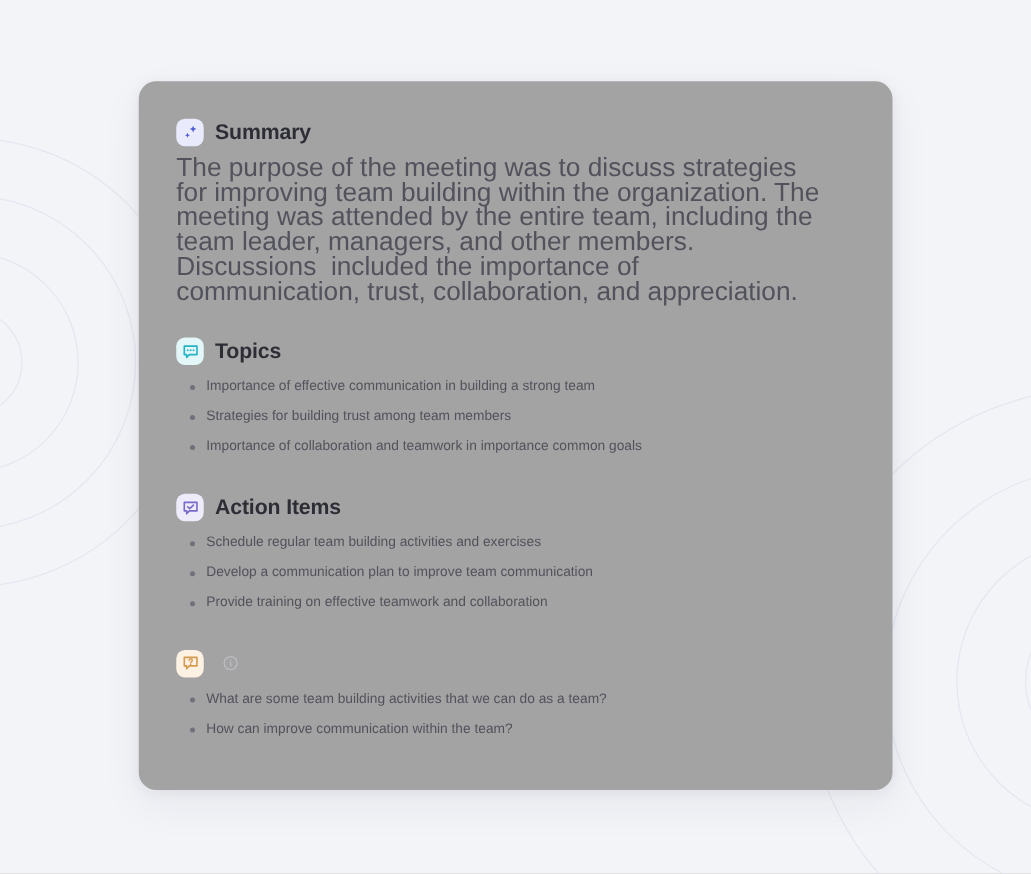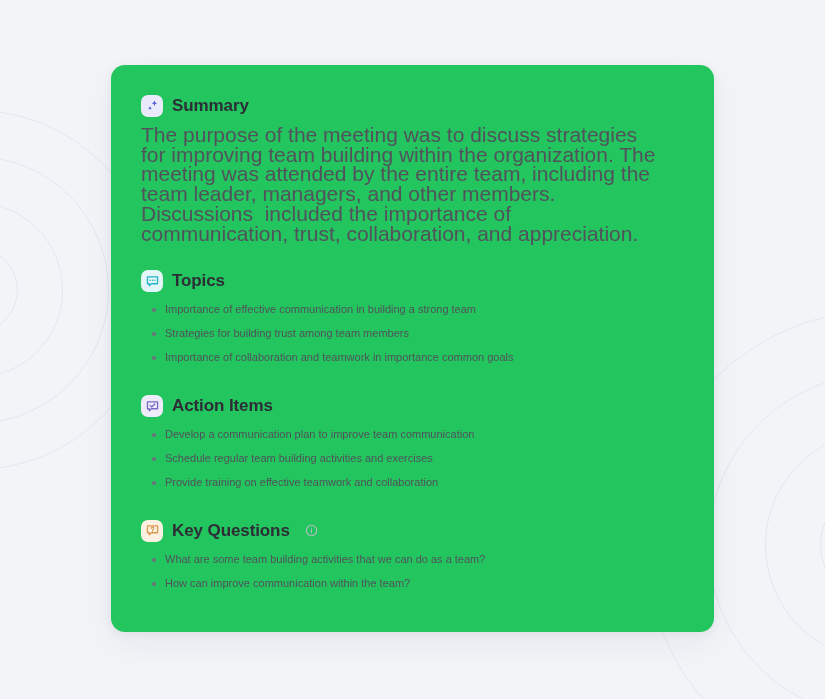--- a/index.html
+++ b/index.html
@@ -37,21 +37,21 @@
   .ring.r3 { width: 345px; height: 345px; left: 708px; top: 373px; }
   .ring.r4 { width: 470px; height: 470px; left: 645px; top: 310px; }
 
   
   .card {
     position: absolute;
     left: 111px;
     top: 65px;
     width: 603px;
     height: 567px;
-    background: #22c55e;
+    background: #a3a3a3;
     border-radius: 14px;
     box-shadow: 0 2px 10px rgba(40,44,63,0.055),
                 0 12px 34px rgba(40,44,63,0.055);
     padding: 30px 30px 0 30px;
   }
 
   
   .sec { margin-bottom: 0; }
   .sec + .sec { margin-top: 27px; }
 
@@ -172,36 +172,35 @@
     <div class="sec-head">
       <span class="sec-icon" style="background:#eeebfa">
         <svg width="15" height="15" viewBox="0 0 16 16" aria-hidden="true">
           <path d="M2.6 3.1h10.8v7.3H6.9L4.6 12.7v-2.3H2.6z" fill="none" stroke="#7a6bc9" stroke-width="1.4" stroke-linejoin="round"></path>
           <path d="M5.5 6.8l1.7 1.7 3.2-3.1" fill="none" stroke="#7a6bc9" stroke-width="1.4" stroke-linecap="round" stroke-linejoin="round"></path>
         </svg>
       </span>
       <span class="sec-title">Action Items</span>
     </div>
     <ul class="blist">
+      <li>Schedule regular team building activities and exercises</li>
       <li>Develop a communication plan to improve team communication</li>
-      <li>Schedule regular team building activities and exercises</li>
       <li>Provide training on effective teamwork and collaboration</li>
     </ul>
   </div>
 
   <div class="sec">
     <div class="sec-head">
       <span class="sec-icon" style="background:#fdf1e3">
         <svg width="15" height="15" viewBox="0 0 16 16" aria-hidden="true">
           <path d="M2.6 3.1h10.8v7.3H6.9L4.6 12.7v-2.3H2.6z" fill="none" stroke="#d79a51" stroke-width="1.4" stroke-linejoin="round"></path>
           <path d="M6.7 5.7a1.35 1.35 0 1 1 1.9 1.25c-.45.24-.6.5-.6.9" fill="none" stroke="#d79a51" stroke-width="1.25" stroke-linecap="round"></path>
           <circle cx="8.0" cy="9.15" r="0.72" fill="#d79a51"></circle>
         </svg>
       </span>
-      <span class="sec-title">Key Questions</span>
       <span class="info-icon">
         <svg width="13" height="13" viewBox="0 0 14 14" aria-hidden="true">
           <circle cx="7" cy="7" r="5.6" fill="none" stroke="#bcbdc5" stroke-width="1.1"></circle>
           <circle cx="7" cy="4.4" r="0.72" fill="#bcbdc5"></circle>
           <path d="M7 6.3v3.3" stroke="#bcbdc5" stroke-width="1.1" stroke-linecap="round"></path>
         </svg>
       </span>
     </div>
     <ul class="blist">
       <li>What are some team building activities that we can do as a team?</li>

